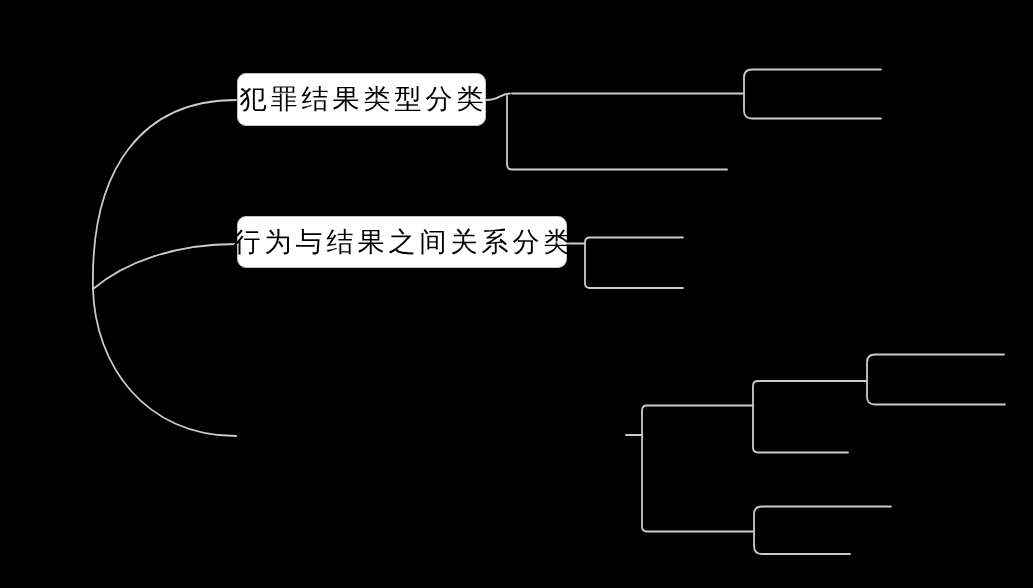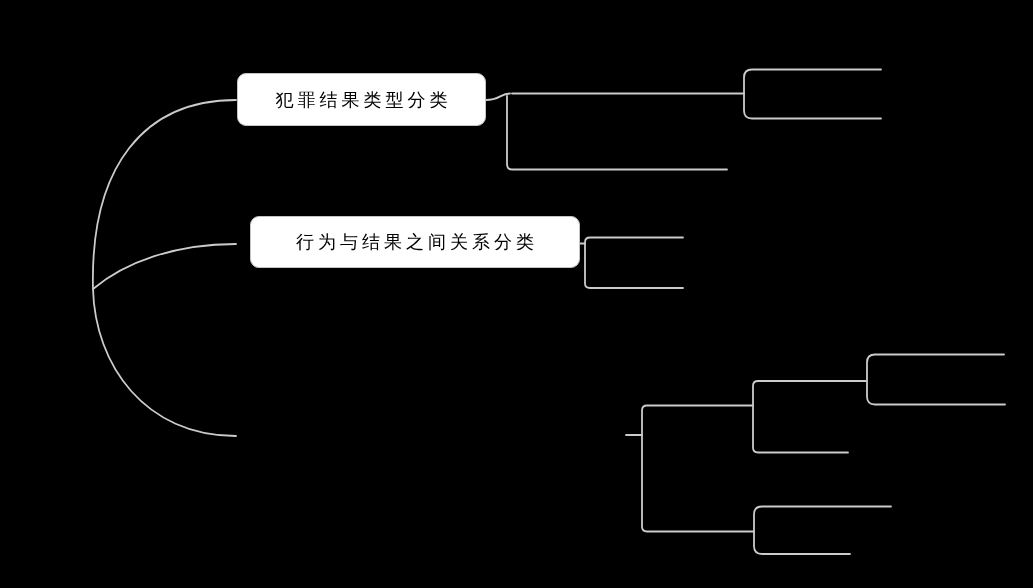--- a/index.html
+++ b/index.html
@@ -32,21 +32,21 @@
     border: 1px solid #c4c4c4;
     border-radius: 9px;
     box-sizing: border-box;
     display: flex;
     align-items: center;
     justify-content: center;
     cursor: default;
   }
   .node-label {
     color: #000000;
-    font-size: 18px;
+    font-size: 27px;
     letter-spacing: 4px;
     white-space: nowrap;
     line-height: 1;
     transform: translateX(2px); 
   }
 </style>
 </head>
 <body>
 
 <div class="canvas">
@@ -68,18 +68,18 @@
     <path d="M 753 405.5 L 647 405.5 Q 642 405.5 642 410.5 L 642 526.5 Q 642 531.5 647 531.5 L 754 531.5"></path>
     <path d="M 866 381 L 758 381 Q 753 381 753 386 L 753 447.5 Q 753 452.5 758 452.5 L 848 452.5"></path>
     <path d="M 1004 354.5 L 875 354.5 Q 867 354.5 867 362.5 L 867 396.5 Q 867 404.5 875 404.5 L 1005 404.5"></path>
     <path d="M 891 506.5 L 762 506.5 Q 754 506.5 754 514.5 L 754 546 Q 754 554 762 554 L 850 554"></path>
   </svg>
 
   <div class="node" style="left:237px; top:73px; width:249px; height:53px;">
     <span class="node-label">犯罪结果类型分类</span>
   </div>
 
-  <div class="node" style="left:237px; top:216px; width:330px; height:52px;margin-left:13px;">
+  <div class="node" style="left:237px; top:216px; width:330px; height:52px;">
     <span class="node-label">行为与结果之间关系分类</span>
   </div>
 
 
 </div>
 
 </body></html>

